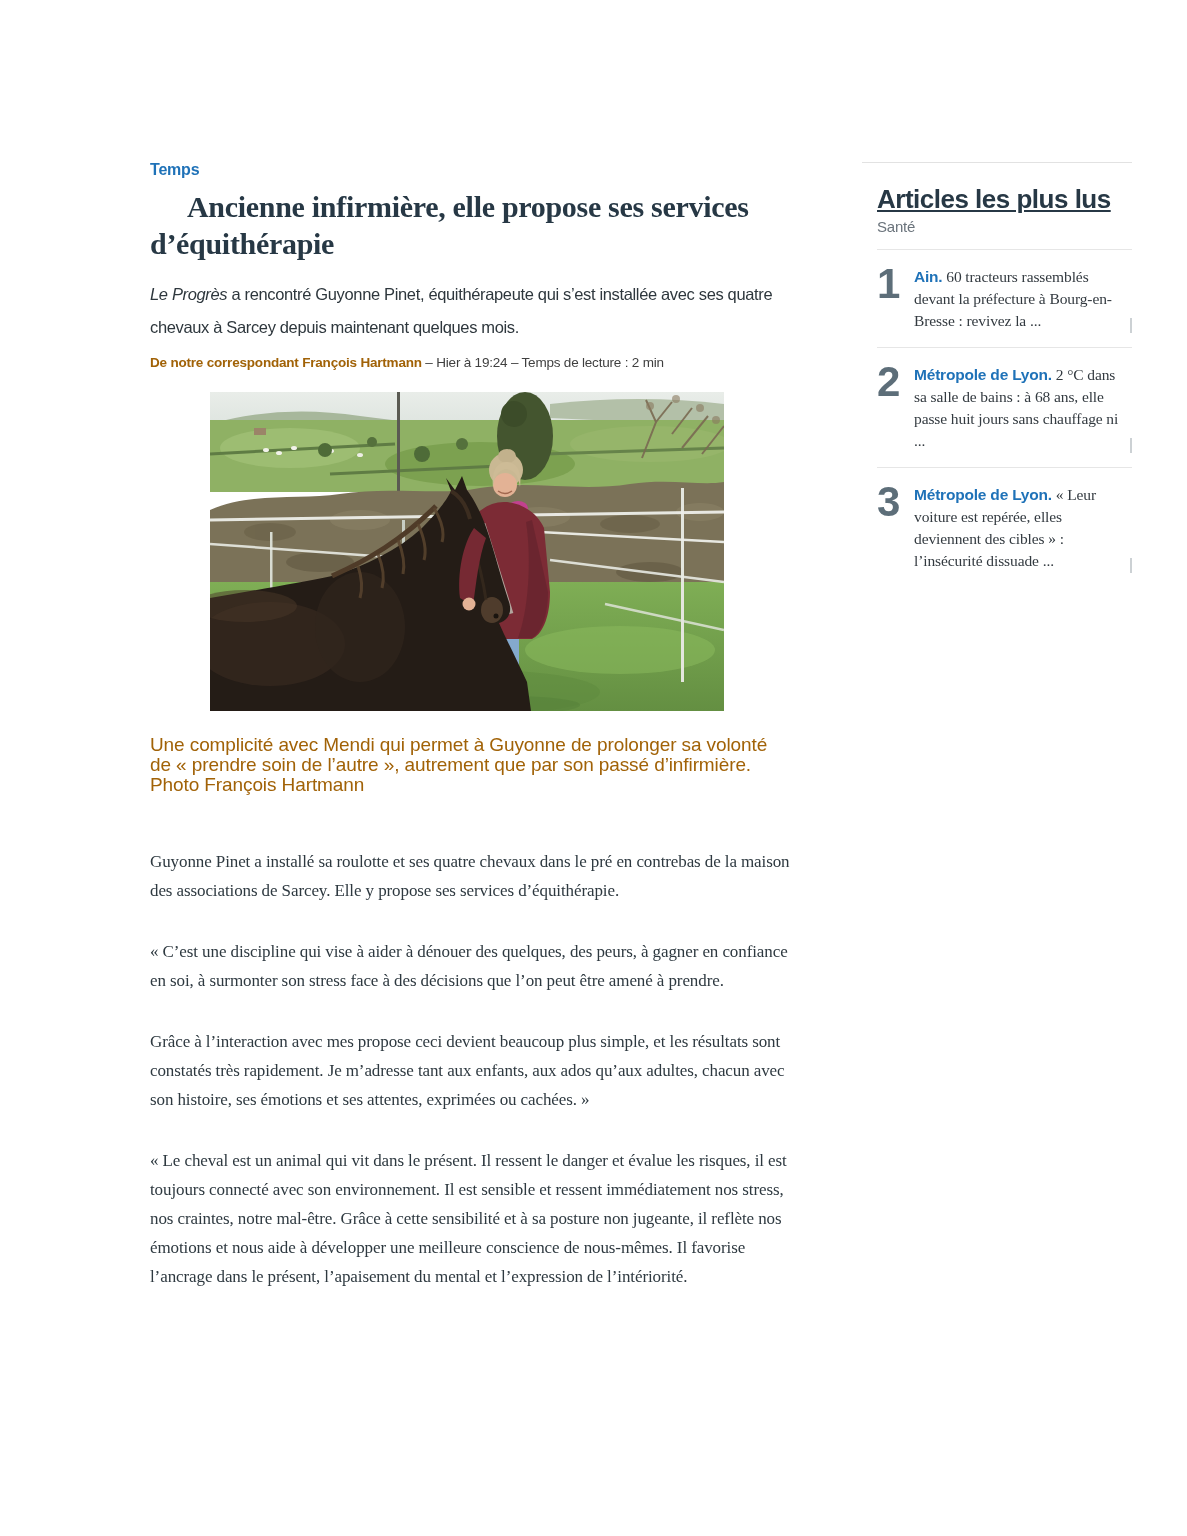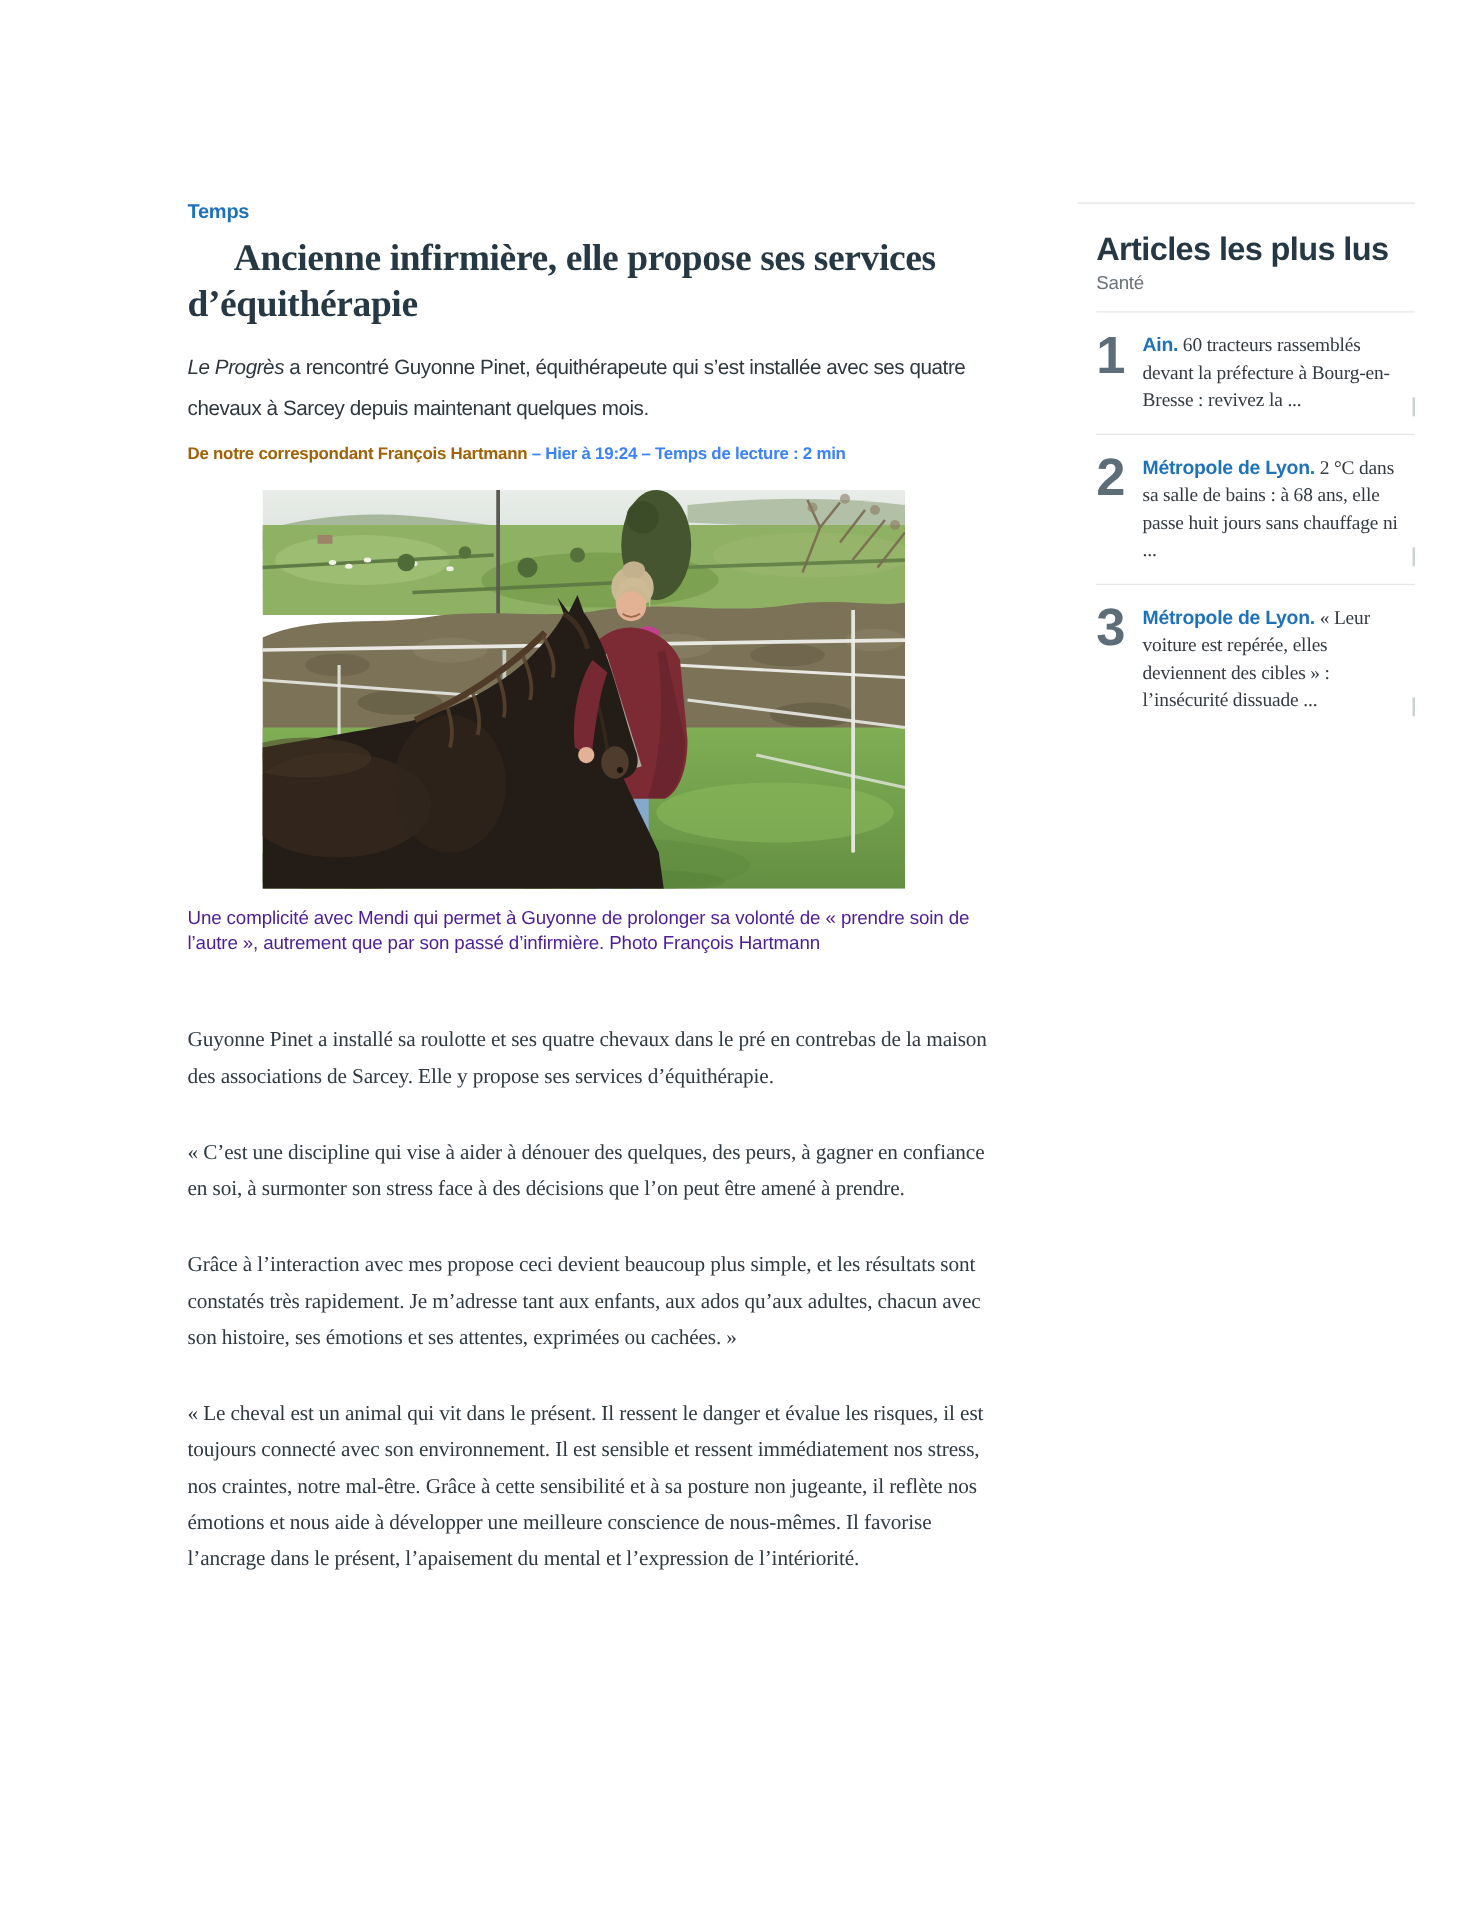--- a/index.html
+++ b/index.html
@@ -21,27 +21,27 @@
     font-size:30px;line-height:37px;color:#273845;text-indent:37px;
     letter-spacing:-0.3px;
   }
   .lede{
     margin:16px 0 0;font-size:16.5px;line-height:33px;color:#2e373d;
     letter-spacing:-0.35px;font-weight:500;
   }
   .lede em{font-style:italic;}
   .byline{margin:11px 0 0;font-size:13.5px;letter-spacing:-0.2px;}
   .byline .author{font-weight:700;color:#a16207;}
-  .byline .meta{color:#3b82f6;font-weight:700;text-align:center;}
+  .byline .meta{color:#404040;font-weight:400;text-align:center;}
 
   .photo{margin:22px 0 0 60px;width:514px;height:319px;padding:0;position:relative;}
   .photo svg{display:block;width:514px;height:319px;}
 
   .caption{
-    margin:14px 0 0;font-size:15px;line-height:20px;color:#4c1d95;
+    margin:24px 0 0;font-size:19px;line-height:20px;color:#a16207;
     letter-spacing:-0.1px;width:642px;
   }
 
   .body{margin-top:52px;font-family:"Liberation Serif", serif;
     font-size:17px;line-height:29px;color:#2e3940;letter-spacing:-0.1px;}
   .body p{margin:32px 0 0;}
   .body h2{
     margin:33px 0 0;font-family:"Liberation Sans", sans-serif;font-weight:700;
     font-size:19px;line-height:23px;color:#1f72b8;letter-spacing:-0.3px;
   }
@@ -49,20 +49,21 @@
 
   
   .sidebar{
     position:absolute;left:862px;top:162px;width:270px;
     border-top:1px solid #e2e2e2;padding-top:21px;box-sizing:border-box;
   }
   .sidebar-inner{padding:0 0 0 15px;}
   .sidebar h3{
     margin:0;font-size:26px;line-height:30px;font-weight:700;color:#273845;
     letter-spacing:-0.5px;
+    text-decoration:underline;
   }
   .sidebar .sub{margin:4px 0 14px;font-size:15px;color:#6a737b;letter-spacing:-0.2px;}
   .side-item{
     position:relative;display:flex;gap:13px;align-items:flex-start;
     border-top:1px solid #e6e6e6;padding:16px 4px 15px 0;cursor:pointer;
   }
   .side-item .num{
     font-size:42px;line-height:36px;font-weight:700;color:#5d6e79;
     flex:0 0 auto;min-width:24px;letter-spacing:-1px;
   }

